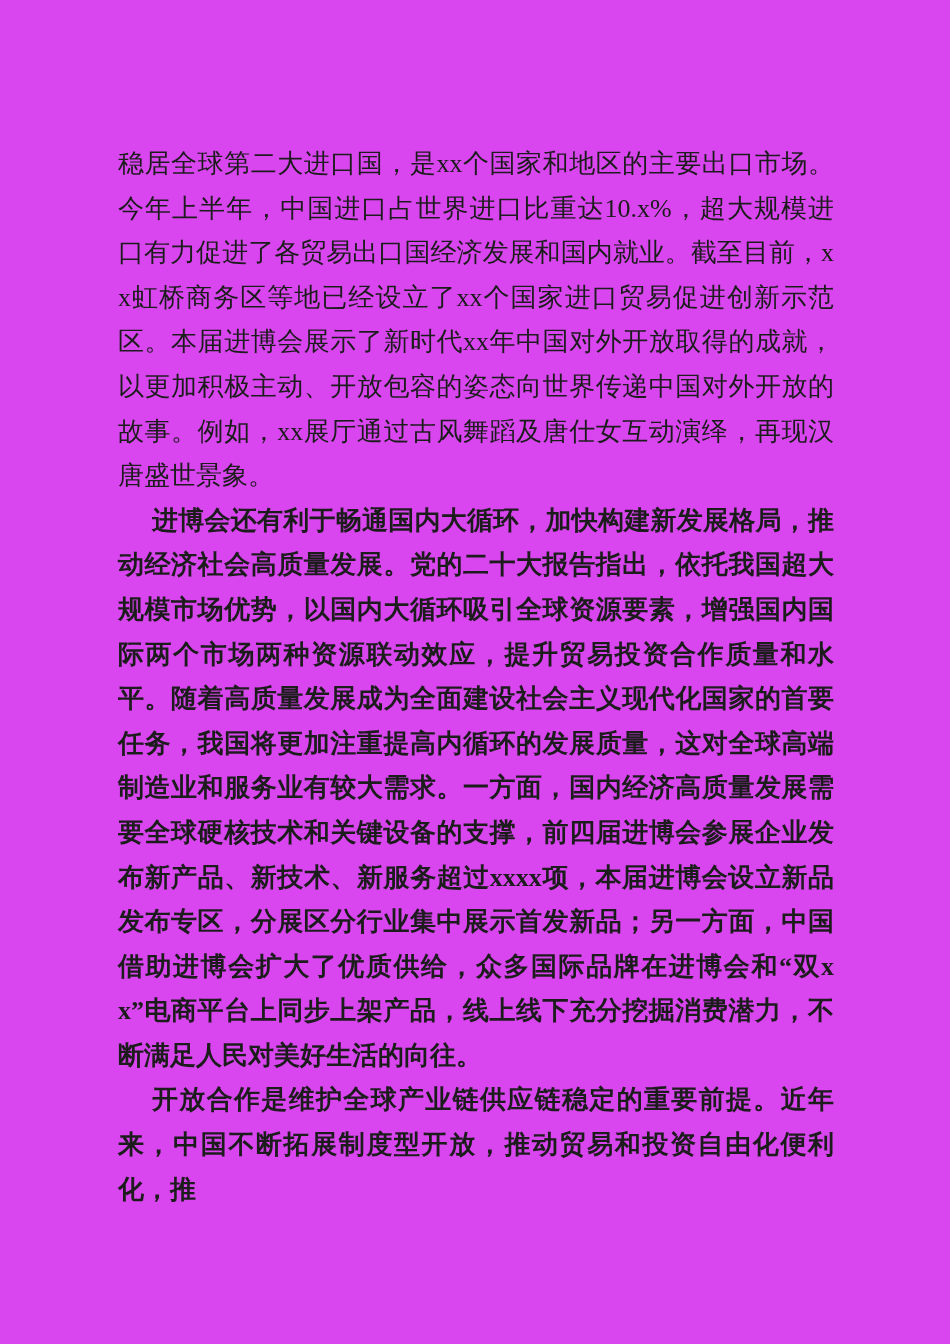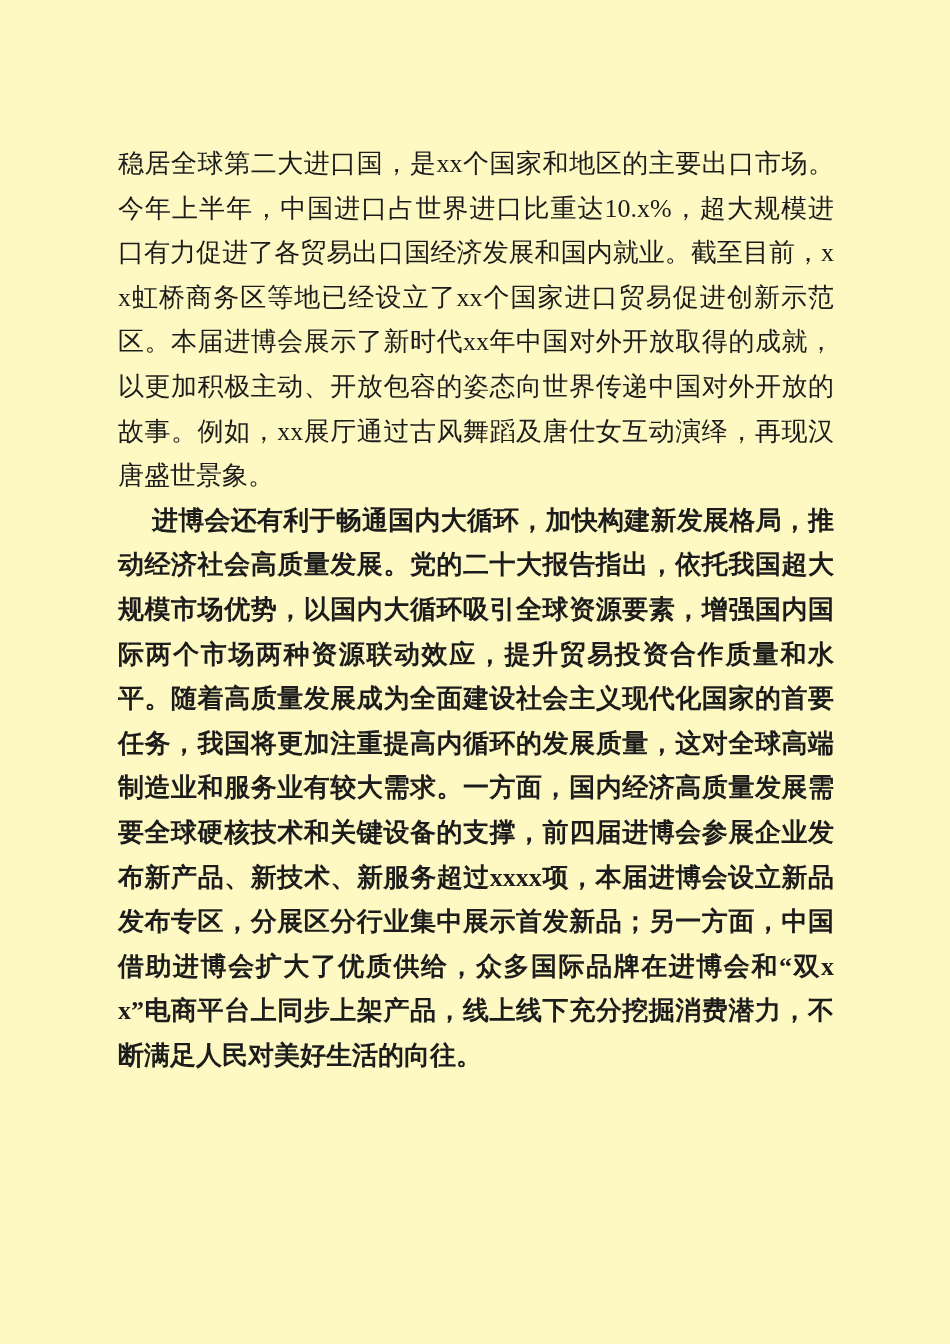--- a/index.html
+++ b/index.html
@@ -4,21 +4,21 @@
 <style>
   html, body {
     margin: 0;
     padding: 0;
     background: #ffffff;
   }
   .page {
     position: relative;
     width: 950px;
     height: 1344px;
-    background: #fef9c3;
+    background: #d946ef;
     overflow: hidden;
     font-family: "Liberation Serif", "DejaVu Serif", serif;
   }
   .doc-body {
     position: absolute;
     left: 118px;
     top: 142px;
     width: 716px;
   }
   .para {
@@ -36,14 +36,15 @@
     font-weight: bold;
   }
 </style>
 </head>
 <body>
 
 <div class="page">
   <div class="doc-body">
     <p class="para">稳居全球第二大进口国，是xx个国家和地区的主要出口市场。今年上半年，中国进口占世界进口比重达10.x%，超大规模进口有力促进了各贸易出口国经济发展和国内就业。截至目前，xx虹桥商务区等地已经设立了xx个国家进口贸易促进创新示范区。本届进博会展示了新时代xx年中国对外开放取得的成就，以更加积极主动、开放包容的姿态向世界传递中国对外开放的故事。例如，xx展厅通过古风舞蹈及唐仕女互动演绎，再现汉唐盛世景象。</p>
     <p class="para indent">进博会还有利于畅通国内大循环，加快构建新发展格局，推动经济社会高质量发展。党的二十大报告指出，依托我国超大规模市场优势，以国内大循环吸引全球资源要素，增强国内国际两个市场两种资源联动效应，提升贸易投资合作质量和水平。随着高质量发展成为全面建设社会主义现代化国家的首要任务，我国将更加注重提高内循环的发展质量，这对全球高端制造业和服务业有较大需求。一方面，国内经济高质量发展需要全球硬核技术和关键设备的支撑，前四届进博会参展企业发布新产品、新技术、新服务超过xxxx项，本届进博会设立新品发布专区，分展区分行业集中展示首发新品；另一方面，中国借助进博会扩大了优质供给，众多国际品牌在进博会和“双xx”电商平台上同步上架产品，线上线下充分挖掘消费潜力，不断满足人民对美好生活的向往。</p>
+    <p class="para indent">开放合作是维护全球产业链供应链稳定的重要前提。近年来，中国不断拓展制度型开放，推动贸易和投资自由化便利化，推</p>
   </div>
 </div>
 
 </body></html>

